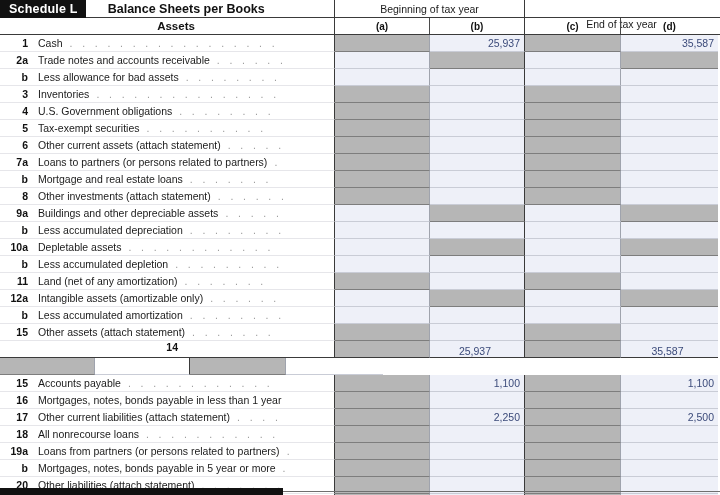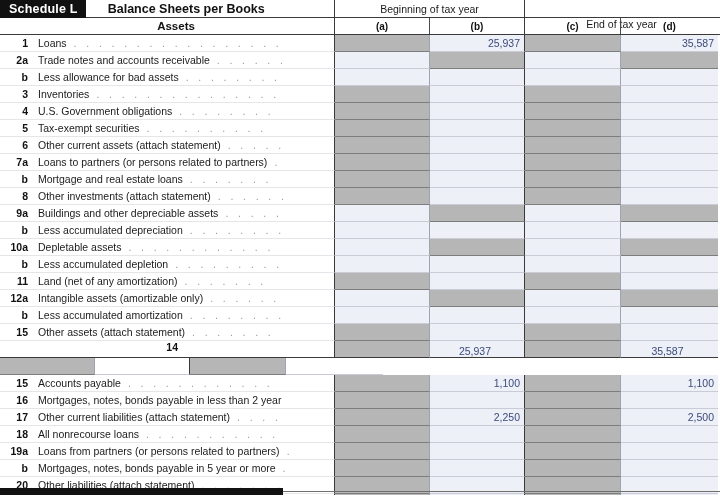--- a/index.html
+++ b/index.html
@@ -192,21 +192,21 @@
     <div class="sub-col sub-a">(a)</div>
     <div class="sub-col sub-b">(b)</div>
     <div class="sub-col sub-c">(c)</div>
     <div class="sub-col sub-d">(d)</div>
   </div>
 
   <div class="rows" id="rows">
       <div class="row">
         <div class="label">
           <div class="num">1</div>
-          <div class="txt">Loans</div>
+          <div class="txt">Cash</div>
           <div class="leader">. . . . . . . . . . . . . . . . .</div>
         </div>
         <div class="cell ca shade"></div>
         <div class="cell cb open">25,937</div>
         <div class="cell cc shade"></div>
         <div class="cell cd open">35,587</div>
       </div>
       <div class="row">
         <div class="label">
           <div class="num">2a</div>
@@ -418,21 +418,21 @@
           <div class="leader">. . . . . . . . . . . .</div>
         </div>
         <div class="cell ca shade"></div>
         <div class="cell cb open">1,100</div>
         <div class="cell cc shade"></div>
         <div class="cell cd open">1,100</div>
       </div>
       <div class="row">
         <div class="label">
           <div class="num">16</div>
-          <div class="txt">Mortgages, notes, bonds payable in less than 2 year</div>
+          <div class="txt">Mortgages, notes, bonds payable in less than 1 year</div>
           <div class="leader"></div>
         </div>
         <div class="cell ca shade"></div>
         <div class="cell cb open"></div>
         <div class="cell cc shade"></div>
         <div class="cell cd open"></div>
       </div>
       <div class="row">
         <div class="label">
           <div class="num">17</div>

